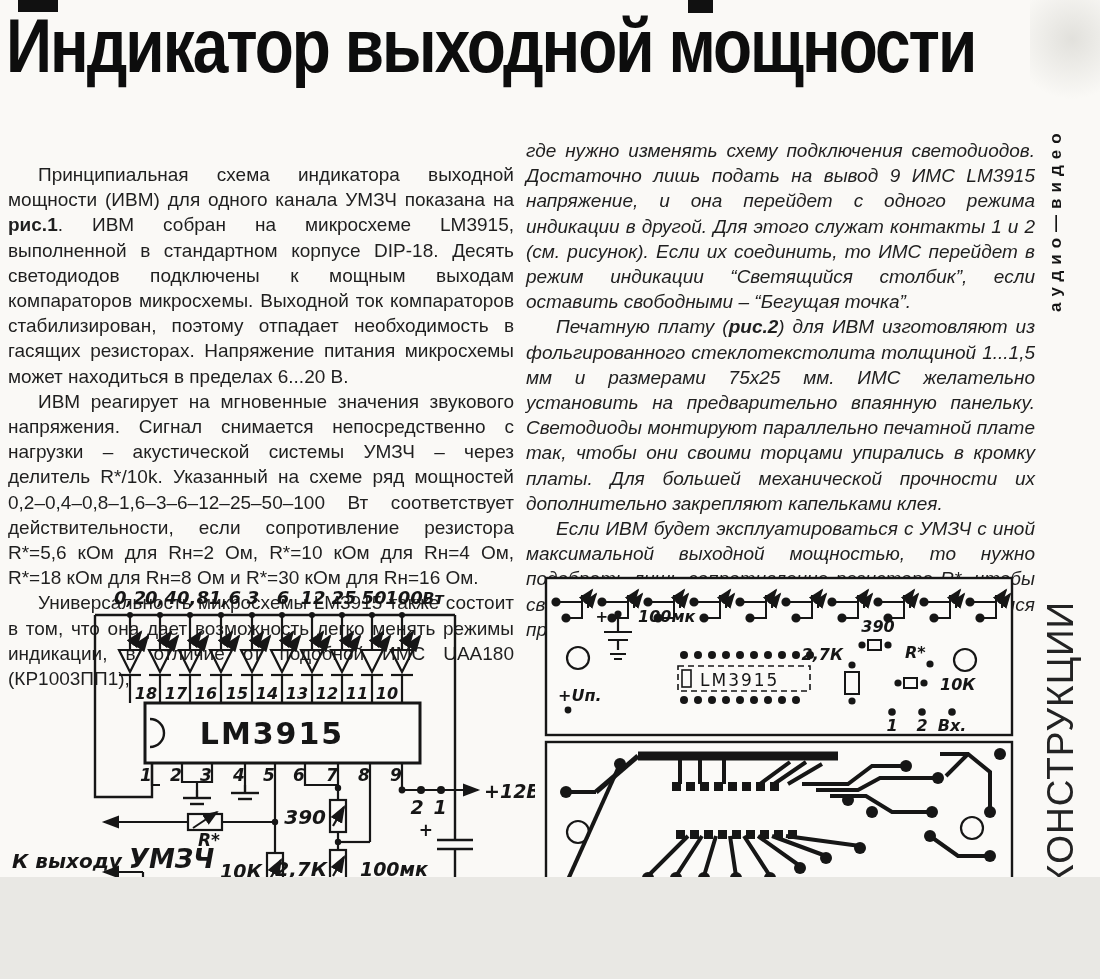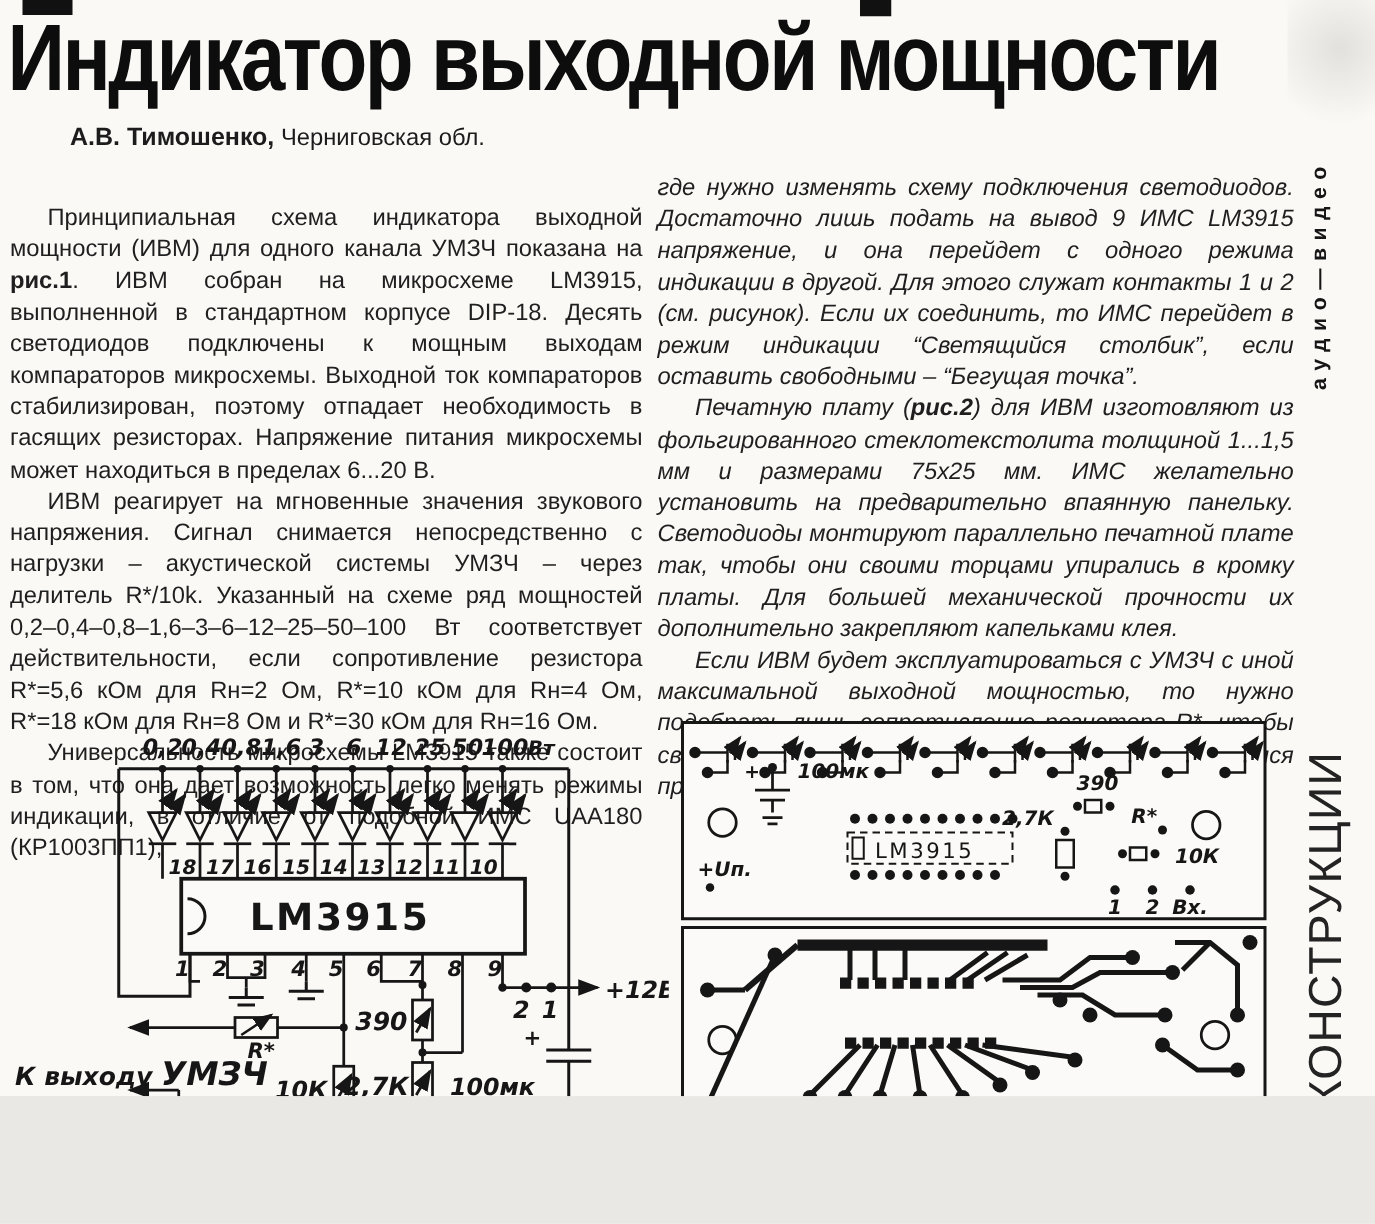--- a/index.html
+++ b/index.html
@@ -34,21 +34,20 @@
 </head>
 <body>
 
 <div class="page">
 
   <div class="artifact" style="left:18px;top:0;width:40px;height:12px;"></div>
   <div class="artifact" style="left:688px;top:0;width:25px;height:13px;"></div>
   <div class="speckle" style="left:1030px;top:0;width:70px;height:130px;"></div>
 
   <div class="title">Индикатор выходной мощности</div>
-  <div class="byline"><b>А.В. Тимошенко,</b><span> Черниговская обл.</span></div>
 
   <div class="col col1">
       <p><span>Принципиальная схема индикатора выходной мощности (ИВМ) для одного канала УМЗЧ показана на </span><b>рис.1</b><span>. ИВМ собран на микросхеме LM3915, выполненной в стандартном корпусе DIP-18. Десять светодиодов подключены к мощным выходам компараторов микросхемы. Выходной ток компараторов стабилизирован, поэтому отпадает необходимость в гасящих резисторах. Напряжение питания микросхемы может находиться в пределах 6...20 В.</span></p>
       <p><span>ИВМ реагирует на мгновенные значения звукового напряжения. Сигнал снимается непосредственно с нагрузки – акустической системы УМЗЧ – через делитель R*/10k. Указанный на схеме ряд мощностей 0,2–0,4–0,8–1,6–3–6–12–25–50–100 Вт соответствует действительности, если сопротивление резистора R*=5,6 кОм для Rн=2 Ом, R*=10 кОм для Rн=4 Ом, R*=18 кОм для Rн=8 Ом и R*=30 кОм для Rн=16 Ом.</span></p>
       <p><span>Универсальность микросхемы LM3915 также состоит в том, что она дает возможность легко менять режимы индикации, в отличие от подобной ИМС UAA180 (КР1003ПП1),</span></p>
     </div>
   <div class="col col2">
       <p class="noindent"><span>где нужно изменять схему подключения светодиодов. Достаточно лишь подать на вывод 9 ИМС LM3915 напряжение, и она перейдет с одного режима индикации в другой. Для этого служат контакты 1 и 2 (см. рисунок). Если их соединить, то ИМС перейдет в режим индикации “Светящийся столбик”, если оставить свободными – “Бегущая точка”.</span></p>
       <p><span>Печатную плату (</span><b>рис.2</b><span>) для ИВМ изготовляют из фольгированного стеклотекстолита толщиной 1...1,5 мм и размерами 75x25 мм. ИМС желательно установить на предварительно впаянную панельку. Светодиоды монтируют параллельно печатной плате так, чтобы они своими торцами упирались в кромку платы. Для большей механической прочности их дополнительно закрепляют капельками клея.</span></p>
       <p><span>Если ИВМ будет эксплуатироваться с УМЗЧ с иной максимальной выходной мощностью, то нужно подобрать лишь сопротивление резистора R*, чтобы светодиод, подключенный к выводу 10 ИМС, светился при максимальной мощности УМЗЧ.</span></p>

